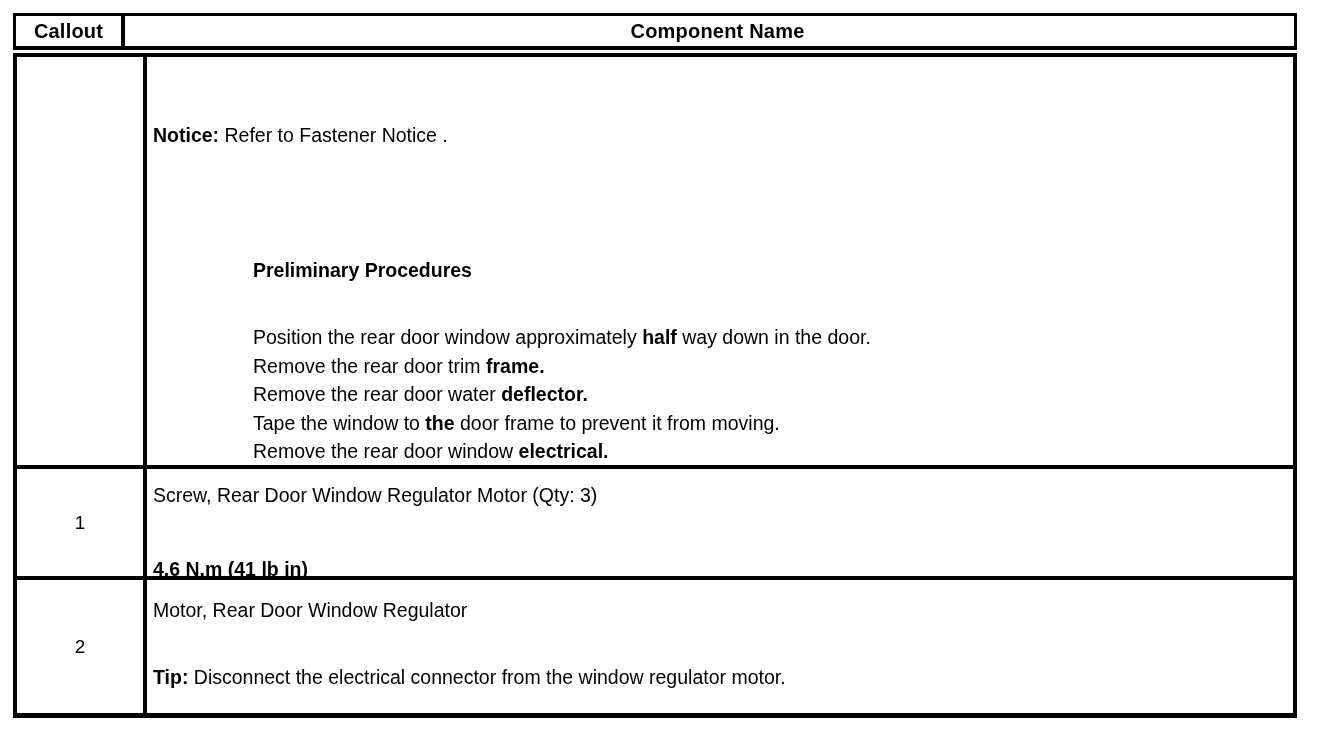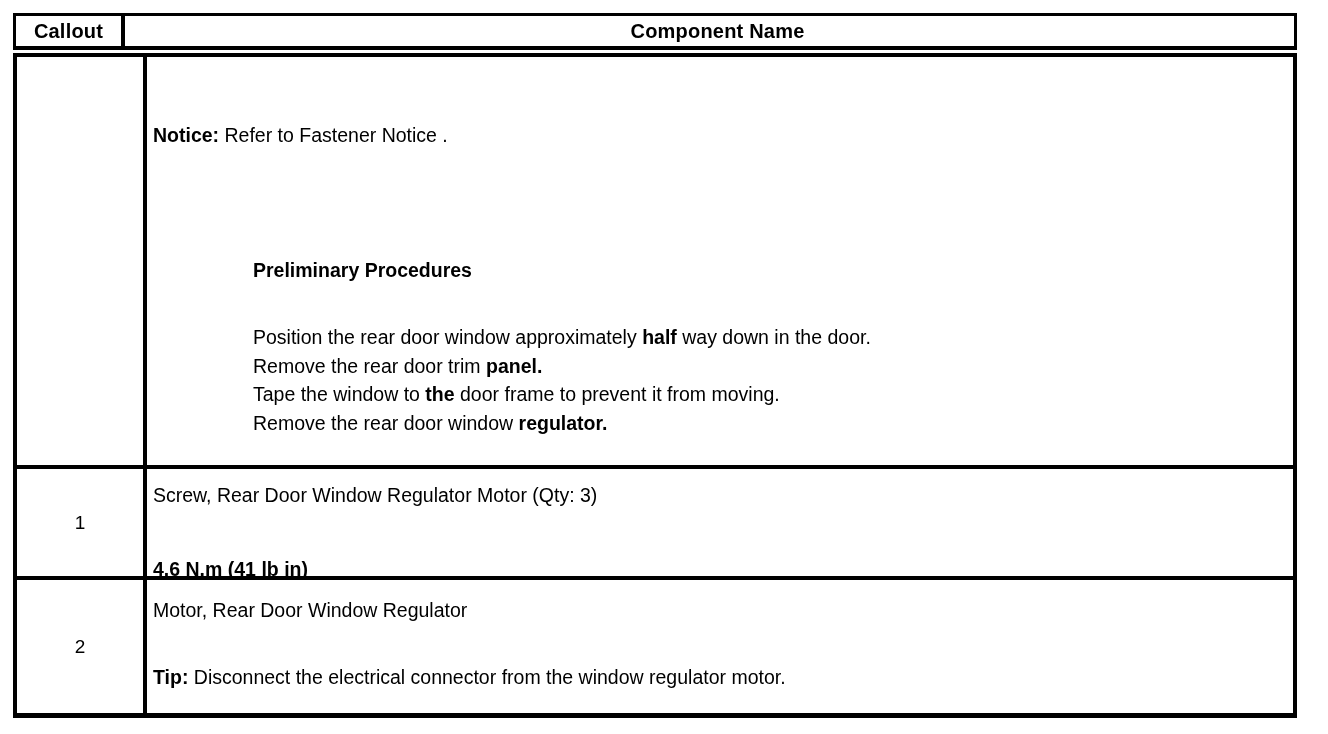--- a/index.html
+++ b/index.html
@@ -180,27 +180,30 @@
           </div>
 
 
           <div class="notes-line prelim-head">Preliminary Procedures</div>
 
           <ul class="proc-list">
             <li>
               <span>Position the rear door window approximately </span><span class="lbl-bold">half</span><span> way down in the door.</span>
             </li>
             <li>
-              <span>Remove the rear door trim </span><span class="lbl-bold">panel.</span><span></span>
+              <span>Remove the rear door trim </span><span class="lbl-bold">frame.</span><span></span>
+            </li>
+            <li>
+              <span>Remove the rear door water </span><span class="lbl-bold">deflector.</span><span></span>
             </li>
             <li>
               <span>Tape the window to </span><span class="lbl-bold">the</span><span> door frame to prevent it from moving.</span>
             </li>
             <li>
-              <span>Remove the rear door window </span><span class="lbl-bold">regulator.</span><span></span>
+              <span>Remove the rear door window </span><span class="lbl-bold">electrical.</span><span></span>
             </li>
           </ul>
 
         </div>
       </div>
     </div>
 
     <div class="row row-item row-item-1">
       <div class="cell-callout">
         <span>1</span>

